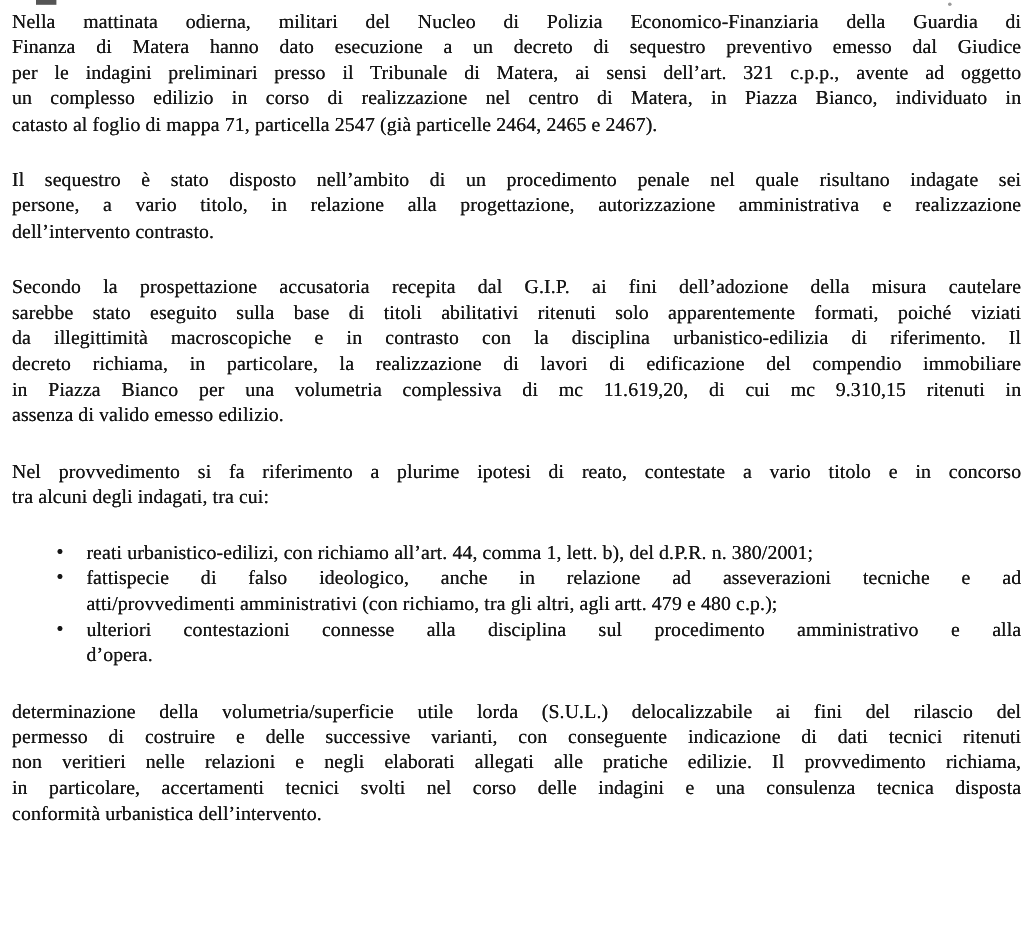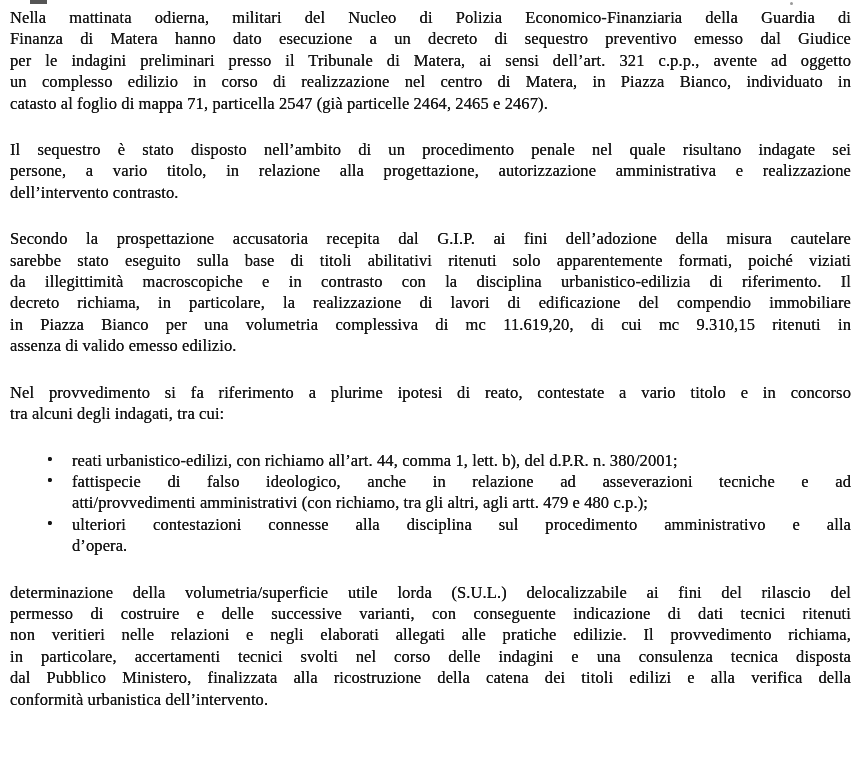--- a/index.html
+++ b/index.html
@@ -109,18 +109,17 @@
         <span class="line">ulteriori contestazioni connesse alla disciplina sul procedimento amministrativo e alla</span>
         <span class="line last">d’opera.</span>
       </div>
     </div>
 
     <p class="para">
       <span class="line">determinazione della volumetria/superficie utile lorda (S.U.L.) delocalizzabile ai fini del rilascio del</span>
       <span class="line">permesso di costruire e delle successive varianti, con conseguente indicazione di dati tecnici ritenuti</span>
       <span class="line">non veritieri nelle relazioni e negli elaborati allegati alle pratiche edilizie. Il provvedimento richiama,</span>
       <span class="line">in particolare, accertamenti tecnici svolti nel corso delle indagini e una consulenza tecnica disposta</span>
-      <span class="line">dal Pubblico Ministero, finalizzata alla ricostruzione della catena dei titoli edilizi e alla verifica della</span>
       <span class="line last">conformità urbanistica dell’intervento.</span>
     </p>
 
   </div>
 </div>
 
 </body></html>

